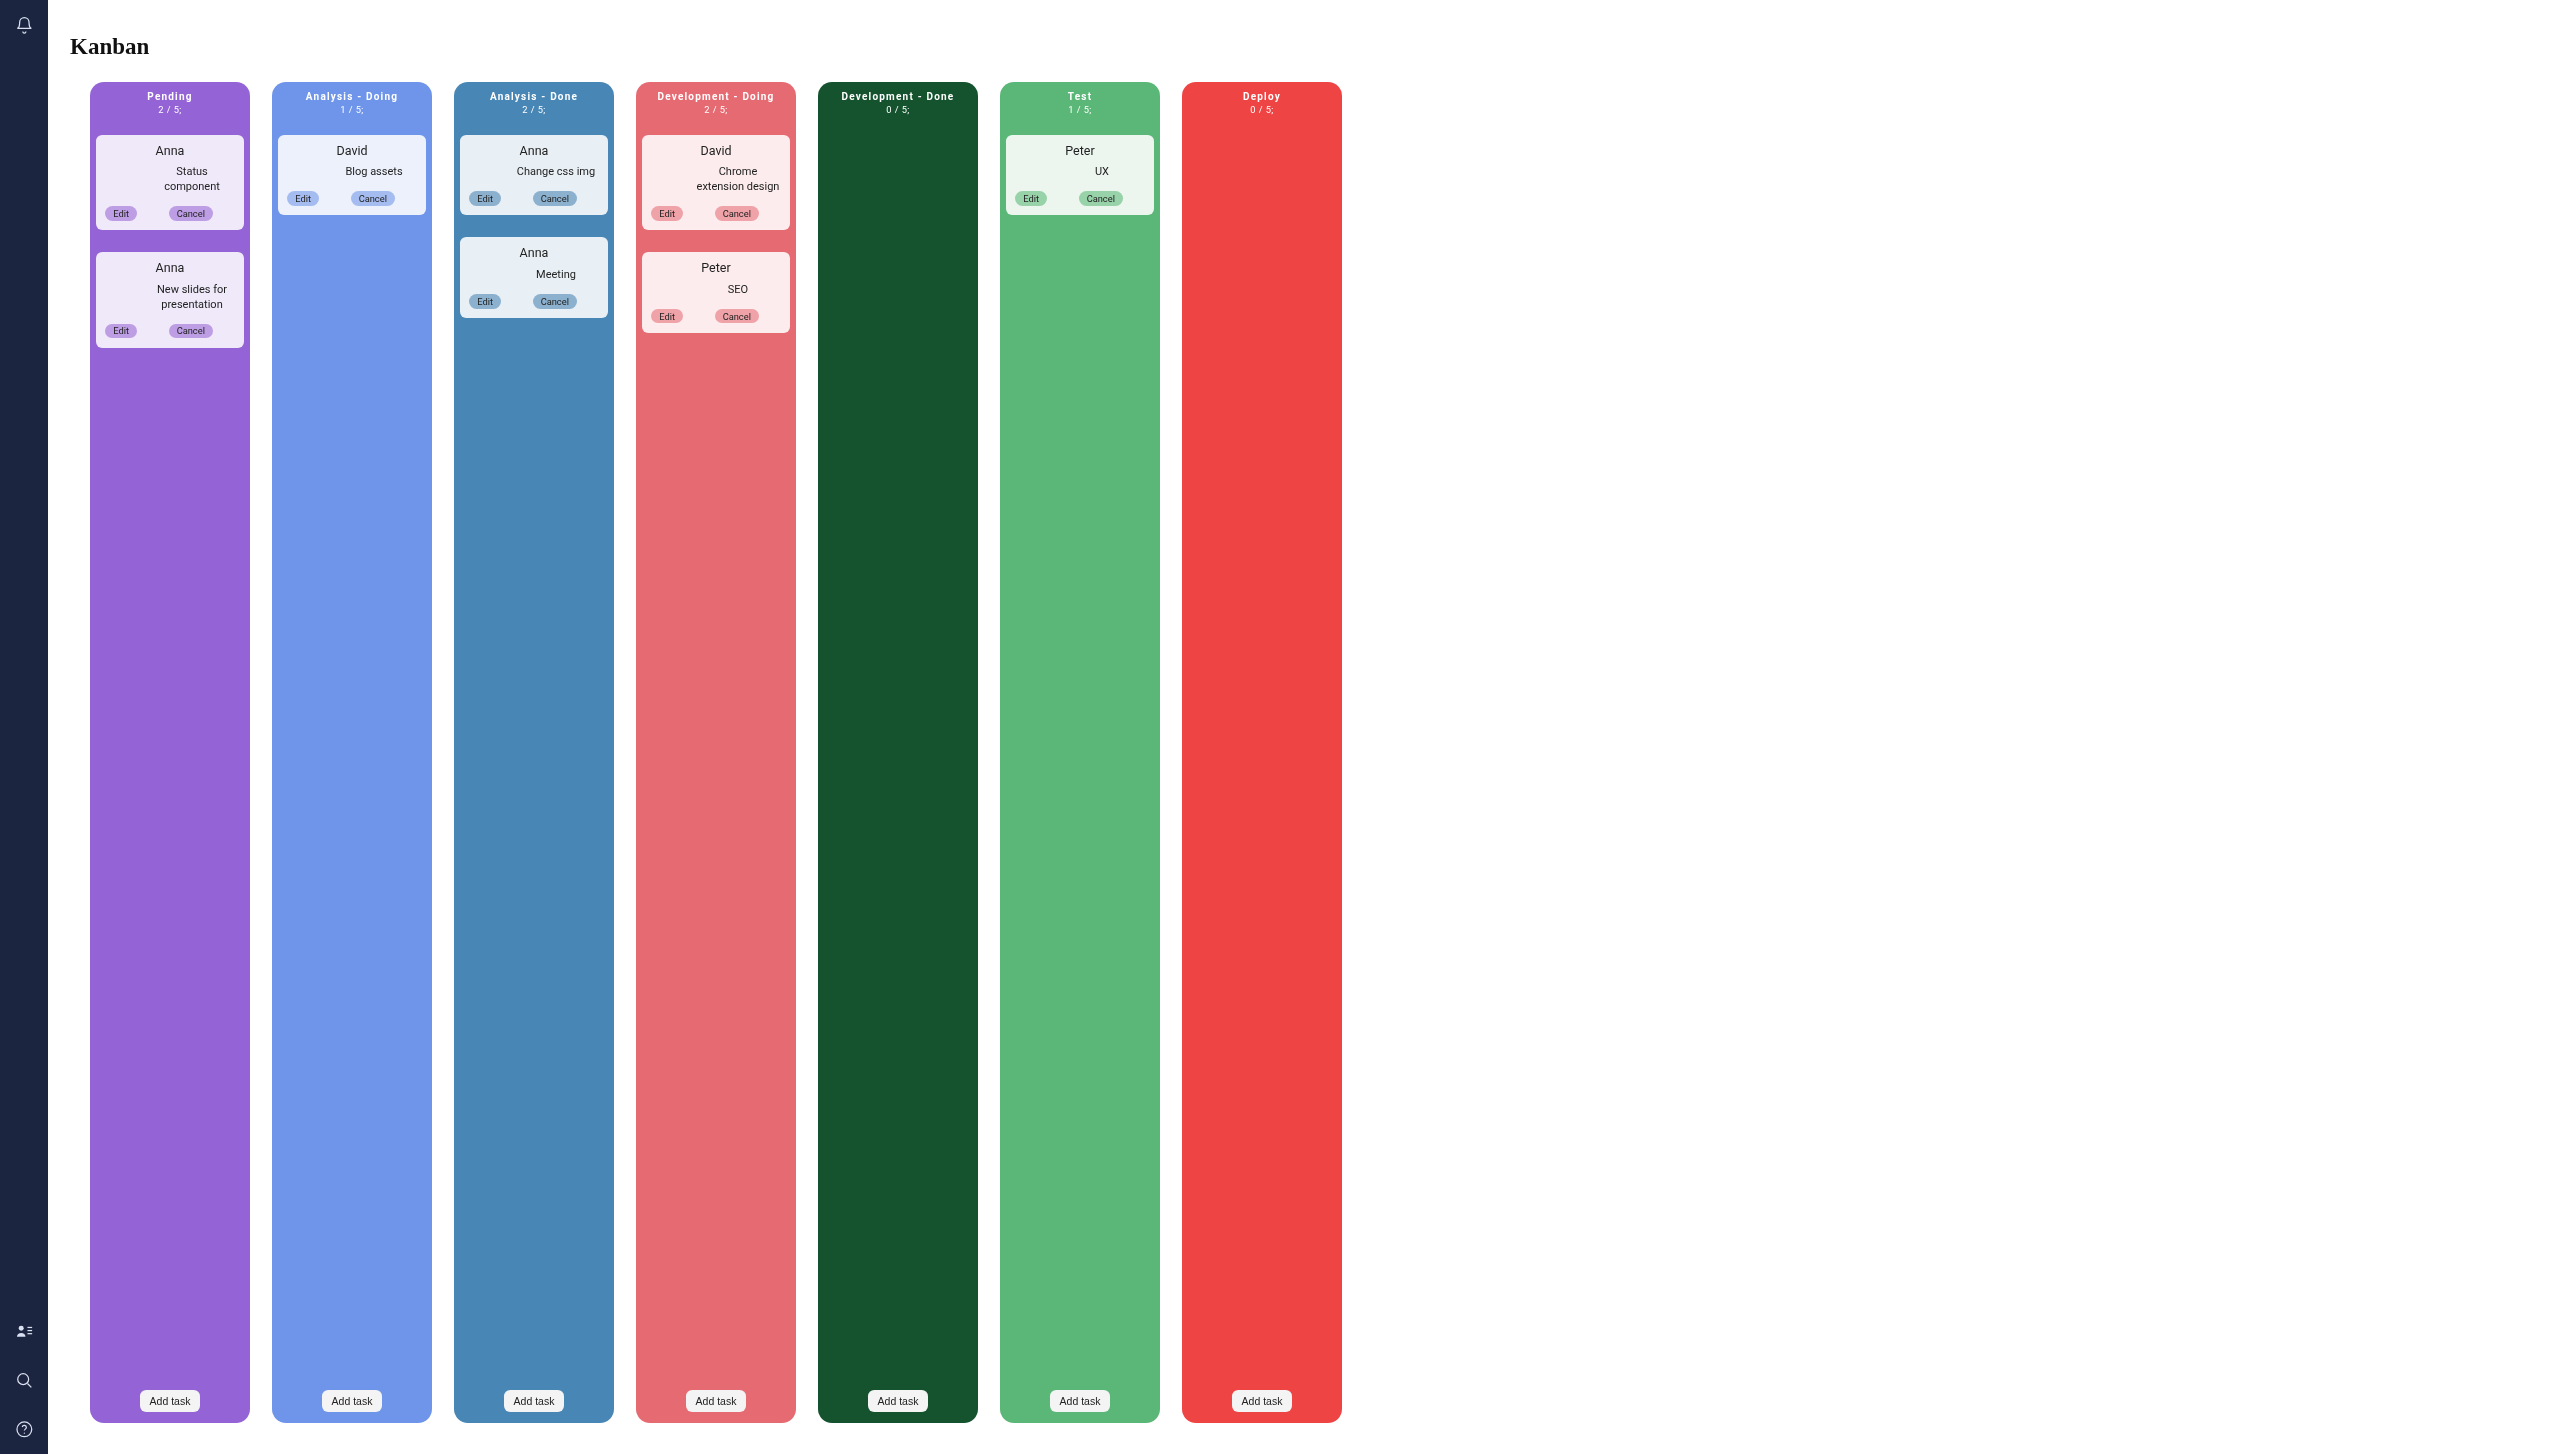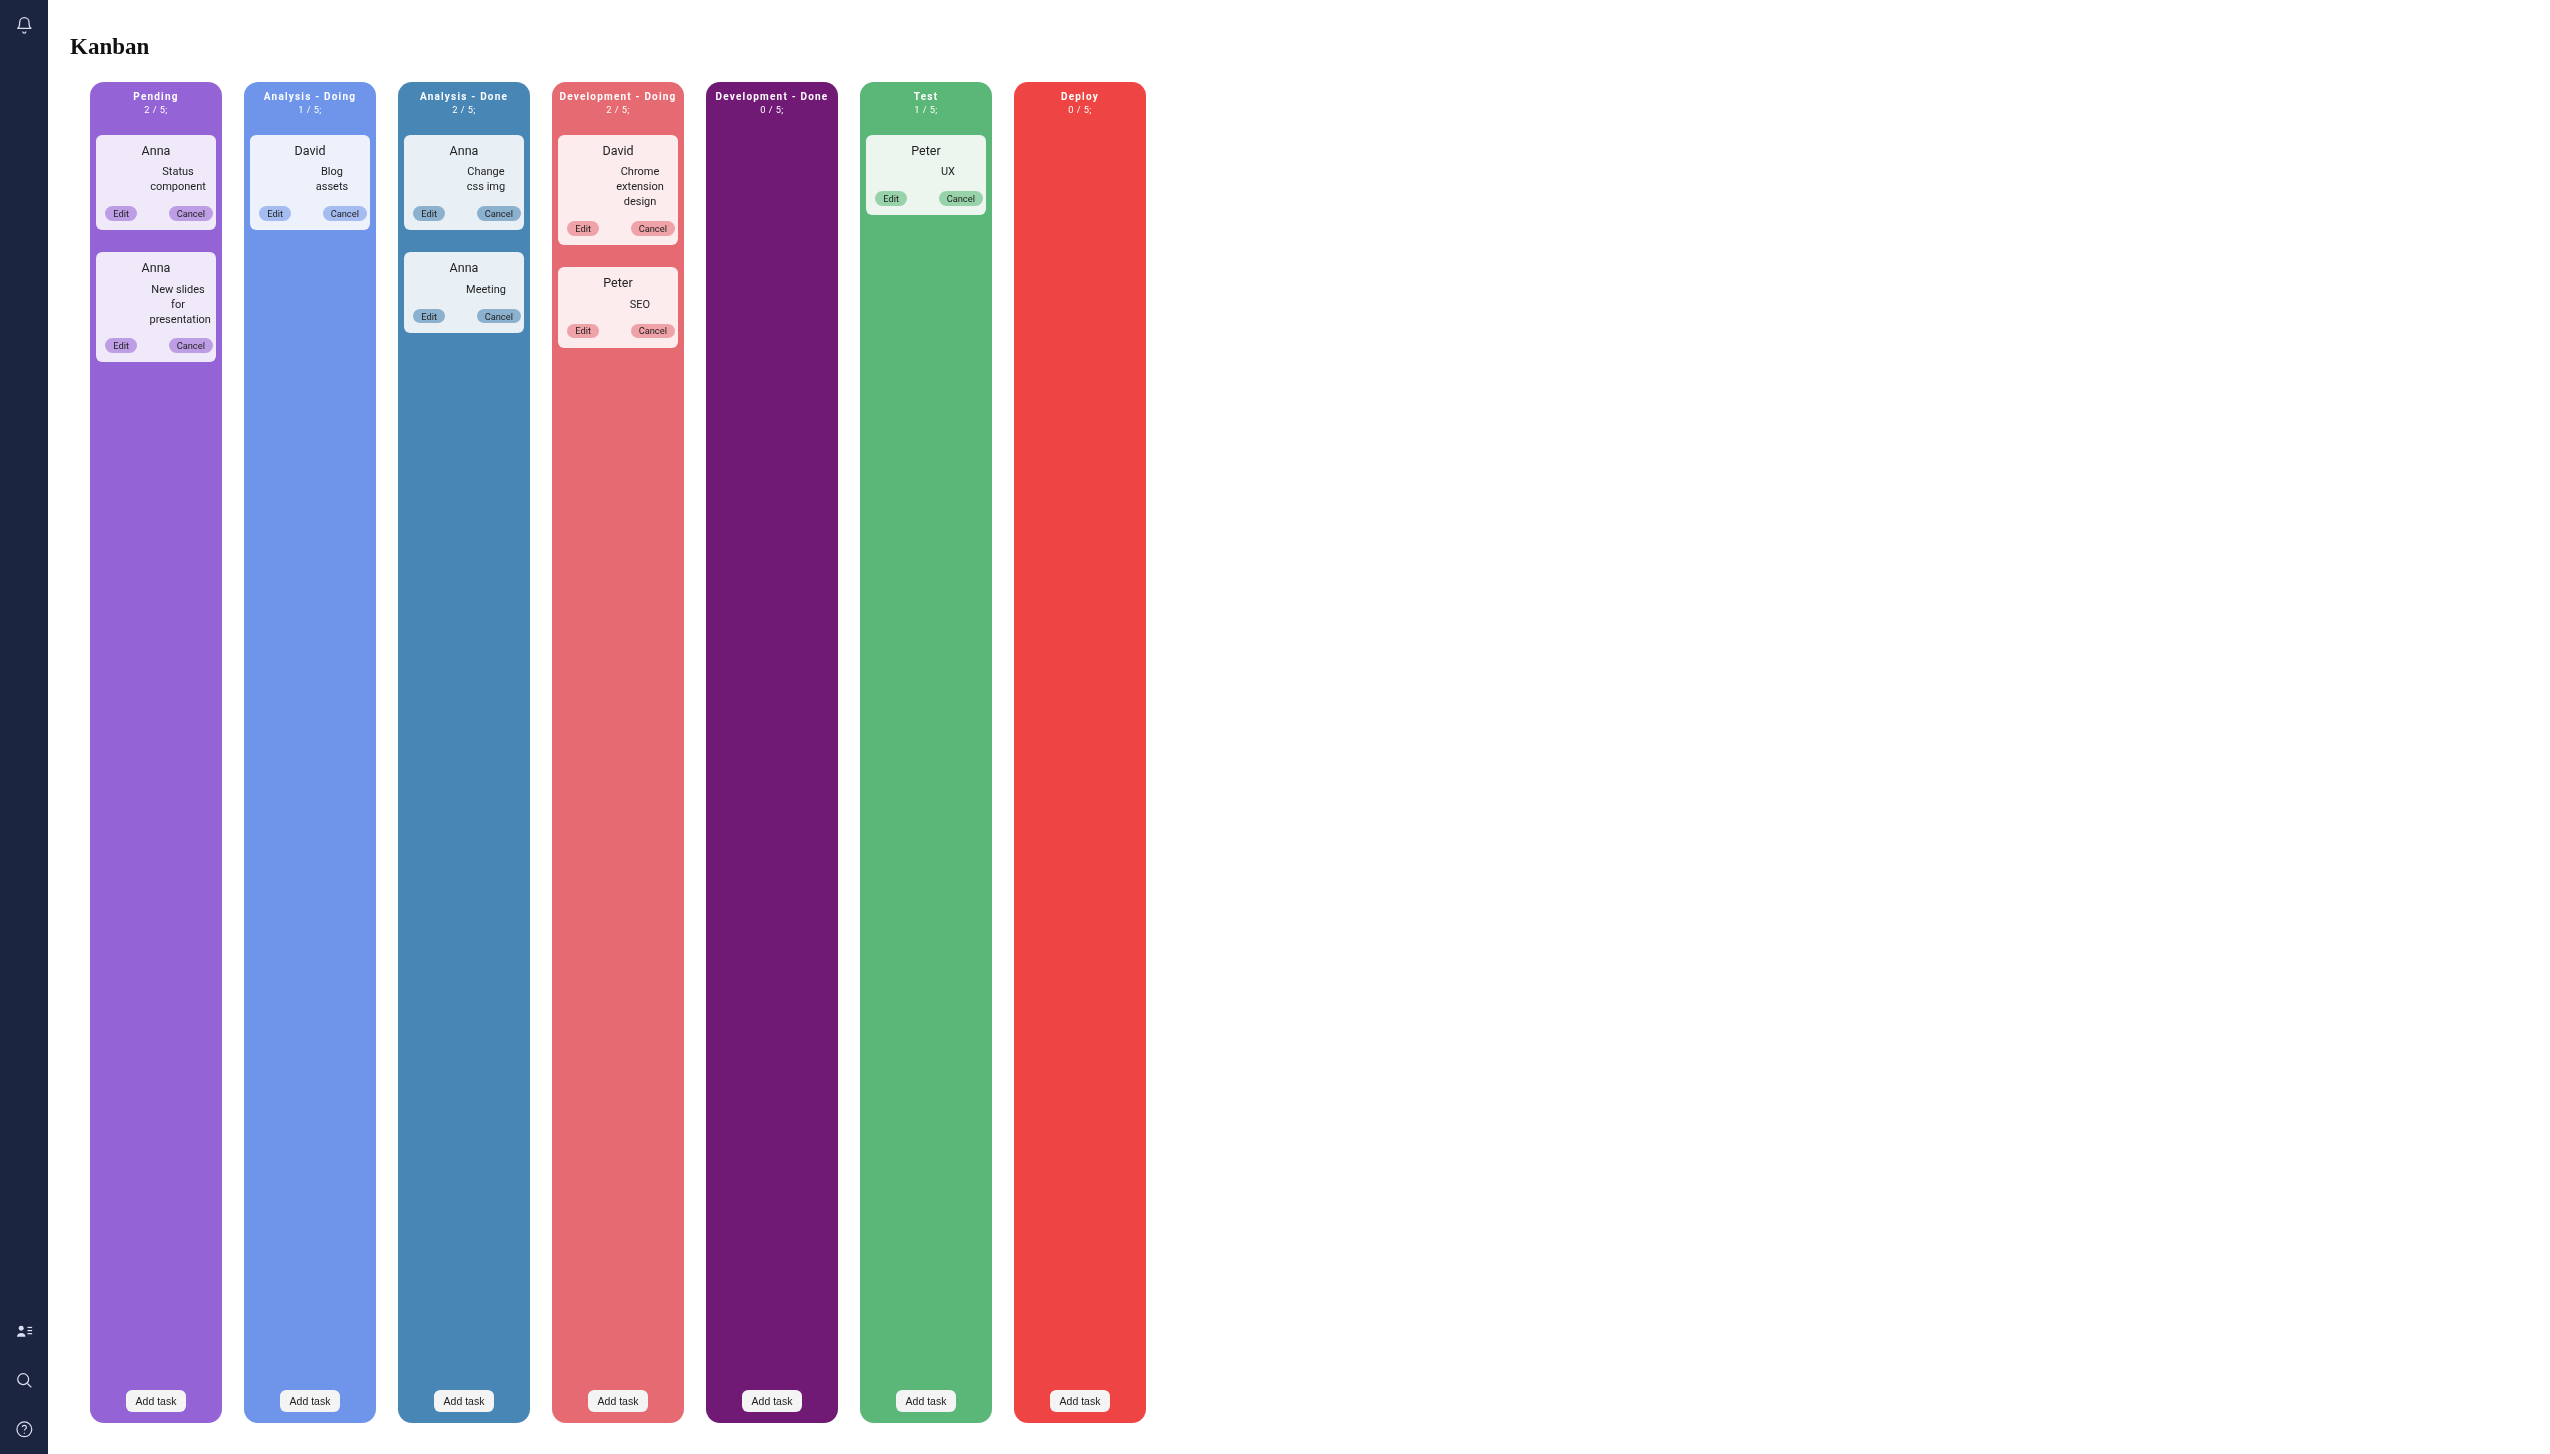--- a/index.html
+++ b/index.html
@@ -60,21 +60,21 @@
     }
     .board {
       display: flex;
       gap: 22px;
       flex: 1;
       overflow-x: auto;
       padding-left: 20px;
       padding-bottom: 7.8px;
     }
     .column {
-      width: 132px;
+      width: 160px;
       flex-shrink: 0;
       border-radius: 14px;
       padding: 9.3px 6.2px 11px 6.2px;
       display: flex;
       flex-direction: column;
       justify-content: space-between;
     }
     .column-header {
       text-align: center;
       color: #fff;
@@ -139,21 +139,21 @@
       font-size: 10.5px;
       cursor: pointer;
       border: none;
     }
 
     
     .col-pending { background: #9463d6; }
     .col-analysis-doing { background: #6e95ea; }
     .col-analysis-done { background: #4786b5; }
     .col-dev-doing { background: #e66a71; }
-    .col-dev-done { background: #701a75; }
+    .col-dev-done { background: #14532d; }
     .col-test { background: #5bb777; }
     .col-deploy { background: #ef4444; }
 
     
     .col-pending .card { background: #f0e9f9; }
     .col-pending .pill { background: #bd9de4; }
     .col-analysis-doing .card { background: #ecf1fc; }
     .col-analysis-doing .pill { background: #a5bcf1; }
     .col-analysis-done .card { background: #e9f0f5; }
     .col-analysis-done .pill { background: #8cb1cf; }

